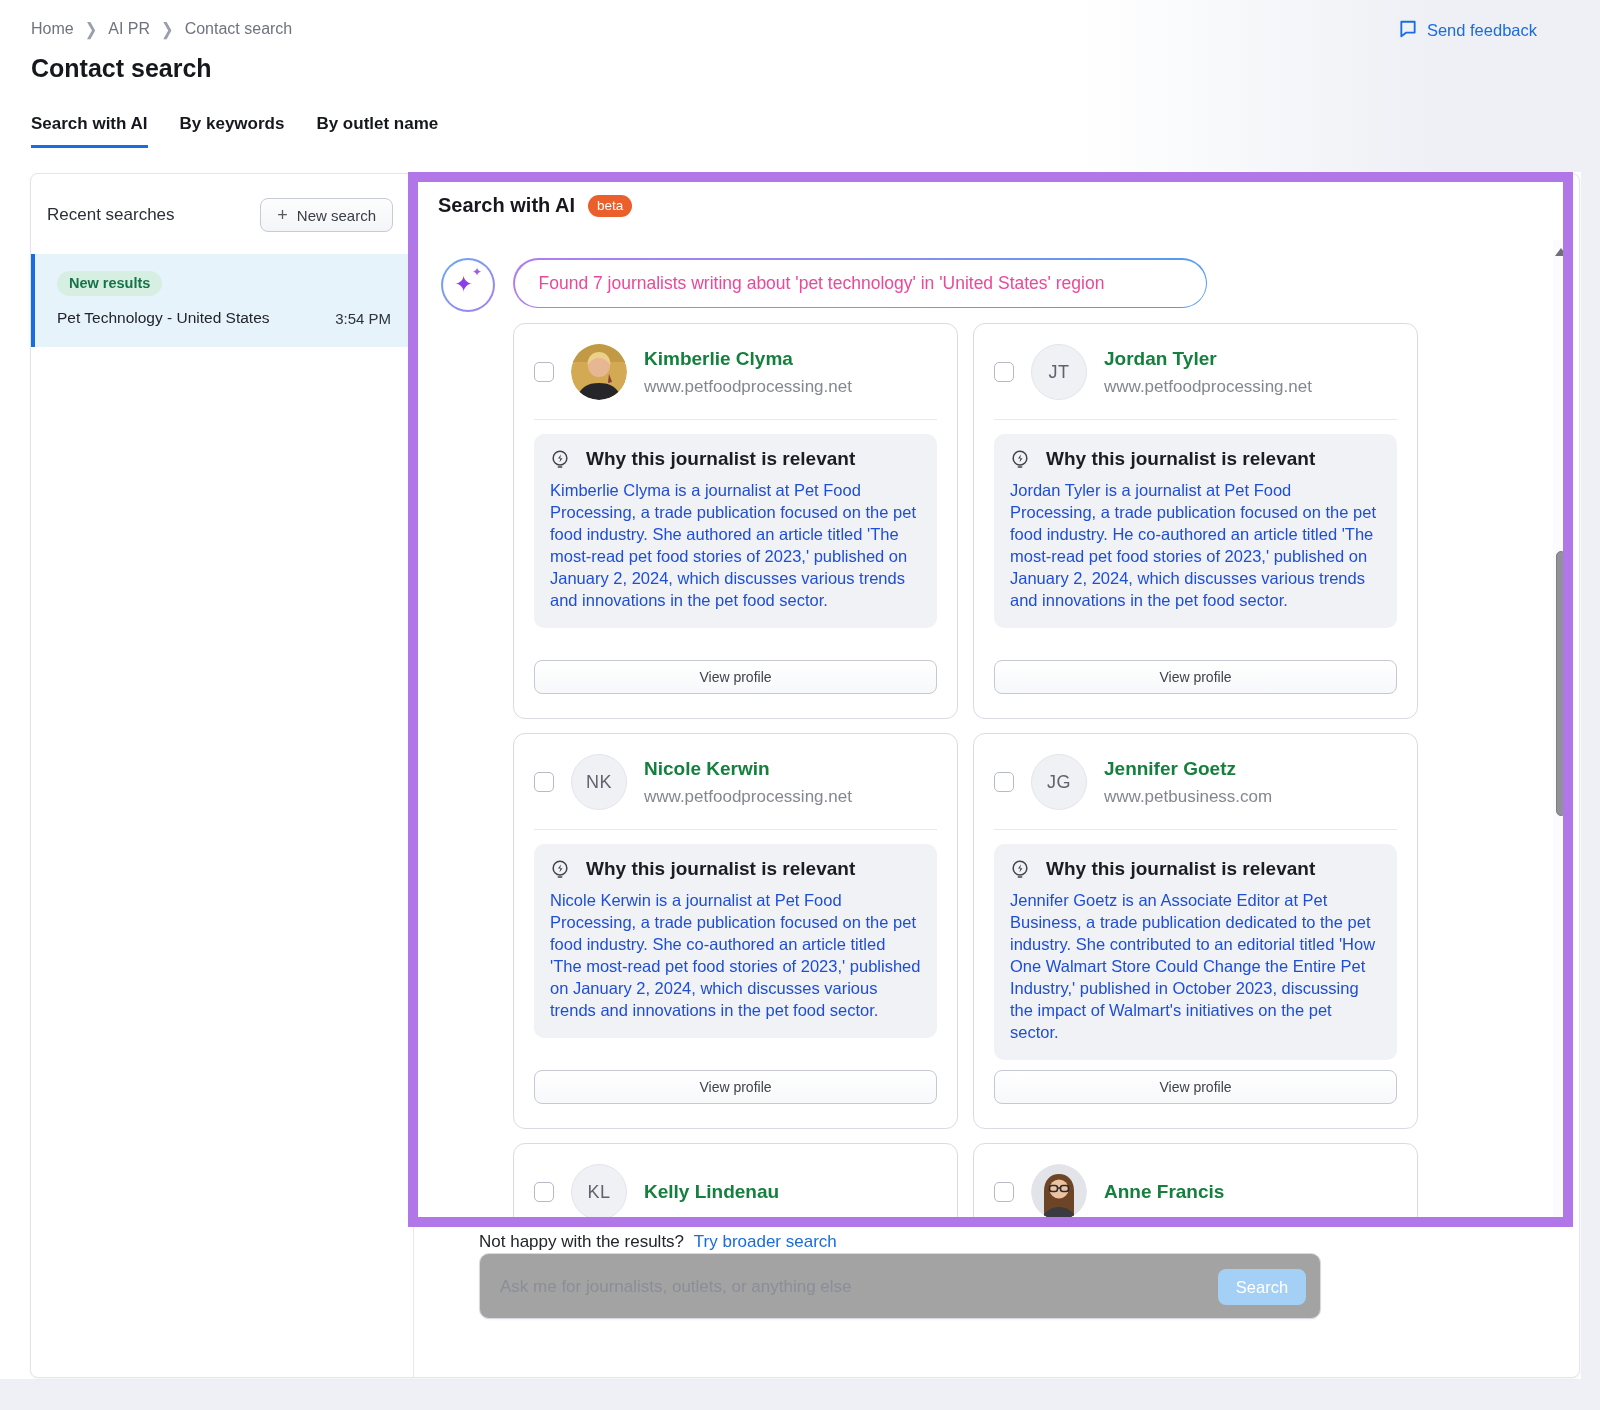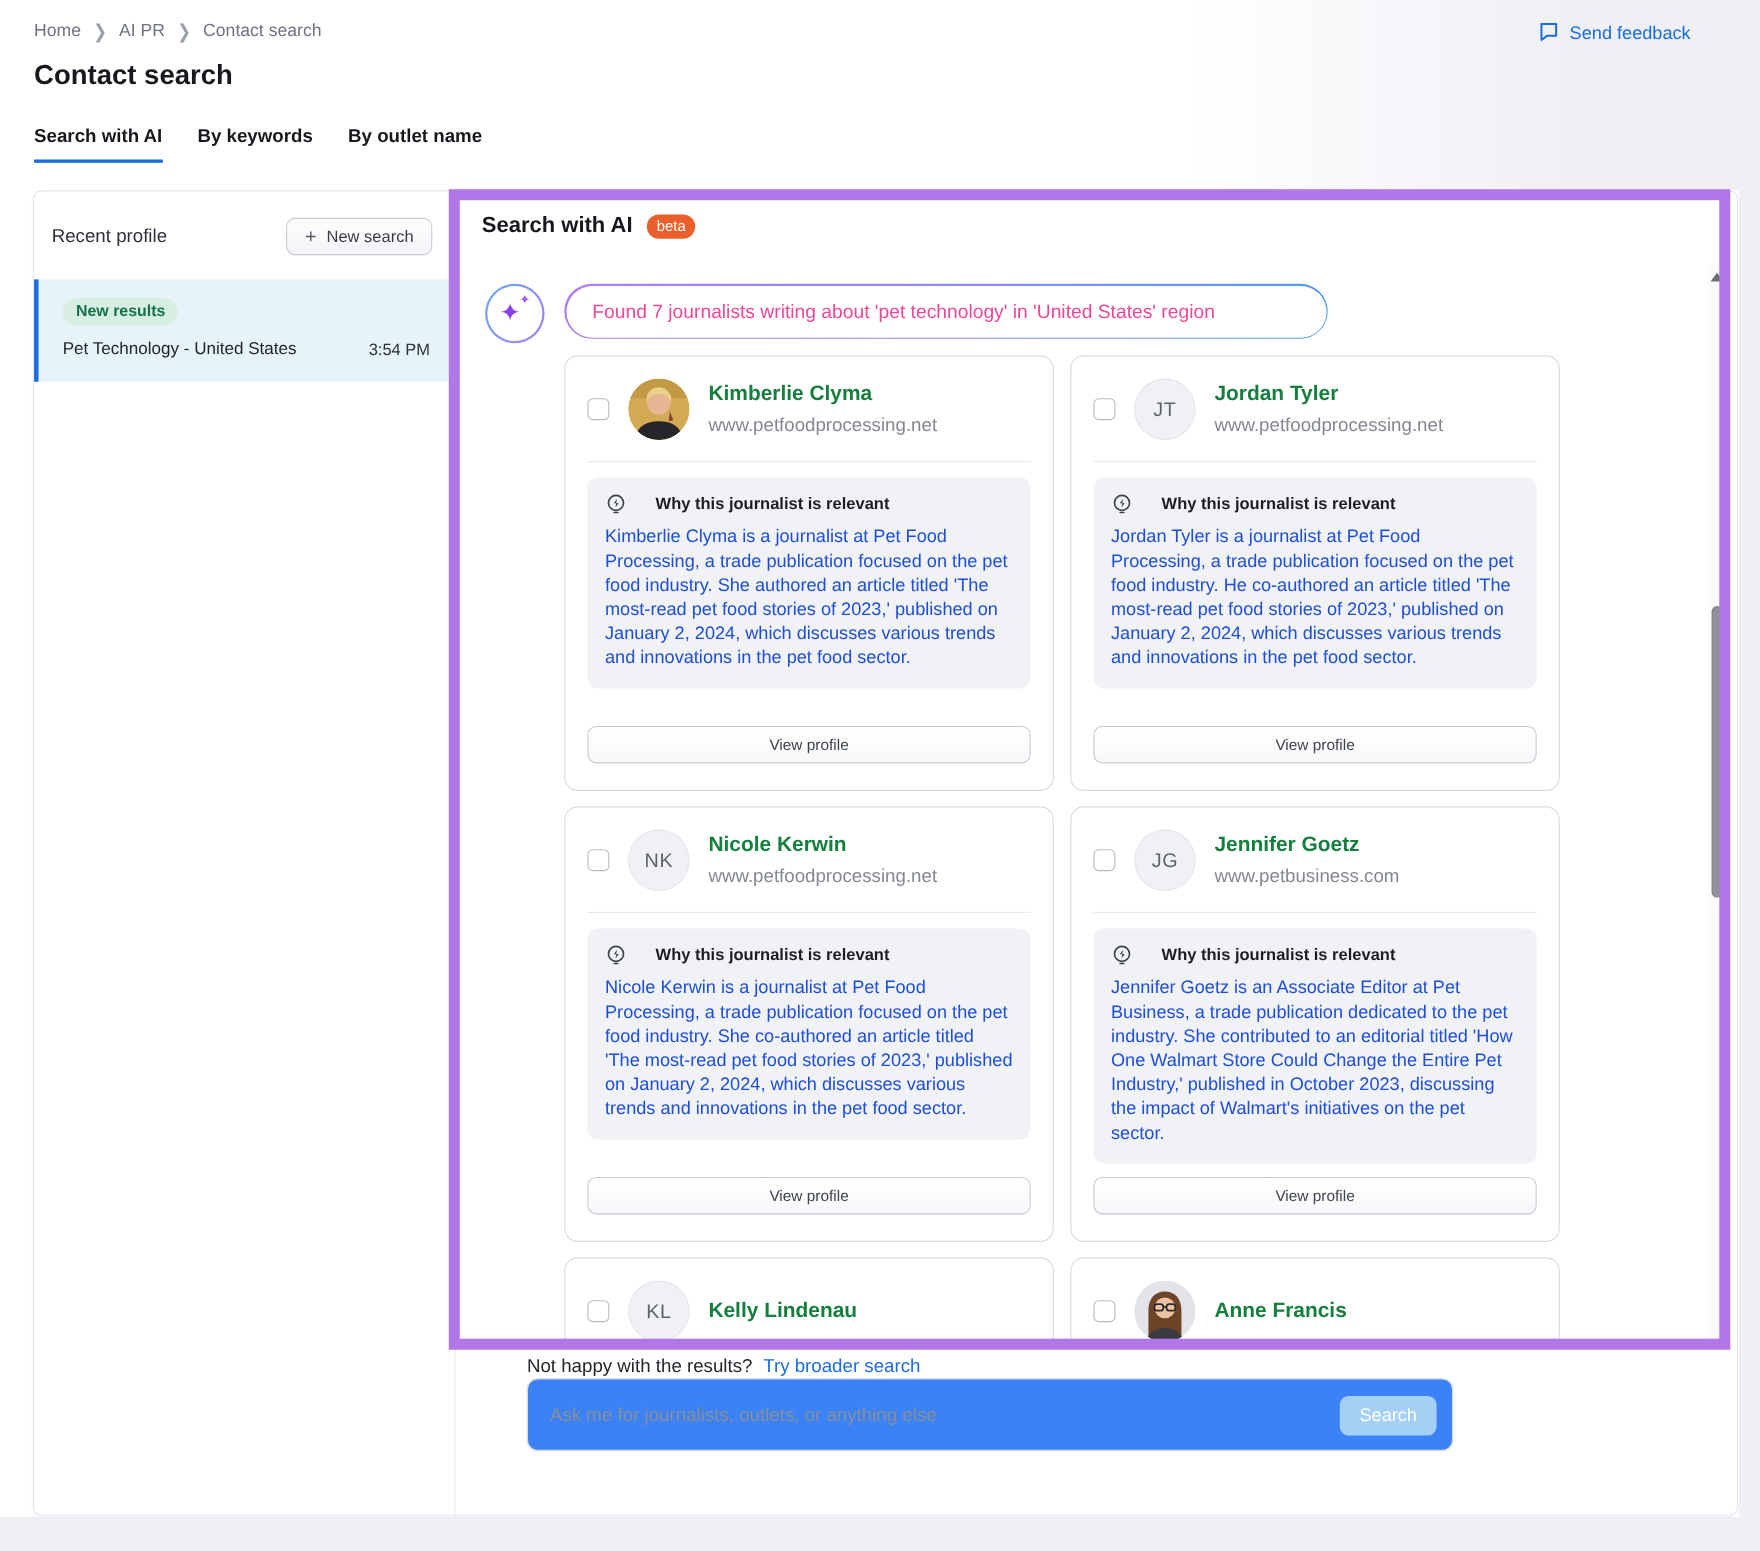--- a/index.html
+++ b/index.html
@@ -78,40 +78,40 @@
   .checkbox { flex:0 0 auto; width:20px; height:20px; border:1.5px solid #b6bac4; border-radius:5px;
     background:#fff; cursor:pointer; }
   .avatar { flex:0 0 auto; width:56px; height:56px; border-radius:50%; overflow:hidden; }
   .avatar.initials { background:#f0f1f5; border:1px solid #e3e5eb; display:flex; align-items:center;
     justify-content:center; font-size:18px; color:#5f636c; letter-spacing:.5px; }
   .avatar svg { display:block; width:56px; height:56px; }
   .jname { font-size:19px; font-weight:700; color:#15803d; }
   .jurl { font-size:17px; color:#83878f; margin-top:7px; }
   .head-divider { border-top:1px solid #e7e9ee; margin-top:19px; }
   .why-box { background:#f1f2f6; border-radius:10px; padding:14px 16px 16px; margin-top:14px; }
-  .why-title { display:flex; align-items:center; gap:26px; font-size:15px; font-weight:700; color:#1b1d22; }
+  .why-title { display:flex; align-items:center; gap:16px; font-size:19px; font-weight:700; color:#1b1d22; }
   .why-title svg { display:block; }
   .why-text { font-size:16.5px; line-height:1.33; color:#1d4ed8; margin-top:10px; }
   .view-profile { margin-top:auto; width:100%; height:34px; border:1px solid #c6c9d2; border-radius:8px;
     background:linear-gradient(#ffffff,#f7f8fa); font-size:14px; color:#3f434b;
     font-family:inherit; cursor:pointer; }
   .card.full .view-profile { margin-top:22px; margin-top:auto; }
 
   
   .scroll-track { position:absolute; right:10px; top:66px; width:18px; height:978px; background:#fbfbfd; }
   .scroll-arrow { position:absolute; right:14px; top:74px; width:0; height:0;
     border-left:6px solid transparent; border-right:6px solid transparent; border-bottom:8px solid #6e7076; }
   .scroll-thumb { position:absolute; right:15px; top:377px; width:10px; height:265px;
     background:#909297; border:1px solid #7c7e83; border-radius:5px; cursor:grab; }
 
   
   .unhappy-row { position:absolute; left:65px; top:1058px; font-size:17px; color:#22252b;text-align:right; }
   .broader-link { color:#1a6ce0; cursor:pointer; margin-left:5px; }
   .ask-box { position:absolute; left:65px; top:1079px; width:842px; height:66px;
-    border:1px solid #d7dae1; border-radius:10px; background:#3b82f6; box-shadow:0 1px 2px rgba(40,42,60,.05); }
+    border:1px solid #d7dae1; border-radius:10px; background:#a3a3a3; box-shadow:0 1px 2px rgba(40,42,60,.05); }
   .ask-input { position:absolute; left:20px; top:13px; width:840px; height:40px; border:none; outline:none;
     font-family:inherit; font-size:17px; color:#33363e; background:transparent; }
   .ask-input::placeholder { color:#8a8e97; }
   .search-btn { position:absolute; right:14px; top:15px; width:88px; height:36px; background:#a5d0f6;
     color:#fff; border:none; border-radius:8px; font-size:16.5px; font-family:inherit; cursor:default; }
 
   
   .highlight-rect { position:absolute; left:408px; top:172px; width:1165px; height:1055px;
     border:10px solid #b177e8; z-index:50; pointer-events:none; }
 </style>
@@ -144,21 +144,21 @@
 <div class="tabs">
   <div class="tab active">Search with AI</div>
   <div class="tab">By keywords</div>
   <div class="tab">By outlet name</div>
 </div>
 
 <div class="panel">
 
   <div class="sidebar">
     <div class="sidebar-header">
-      <span class="sidebar-title">Recent profile</span>
+      <span class="sidebar-title">Recent searches</span>
       <button class="new-search-btn">
         <span class="plus">+</span>
         <span>New search</span>
       </button>
     </div>
     <div class="recent-item">
       <span class="new-results-badge">New results</span>
       <div class="recent-row">
         <span class="recent-label">Pet Technology - United States</span>
         <span class="recent-time">3:54 PM</span>

